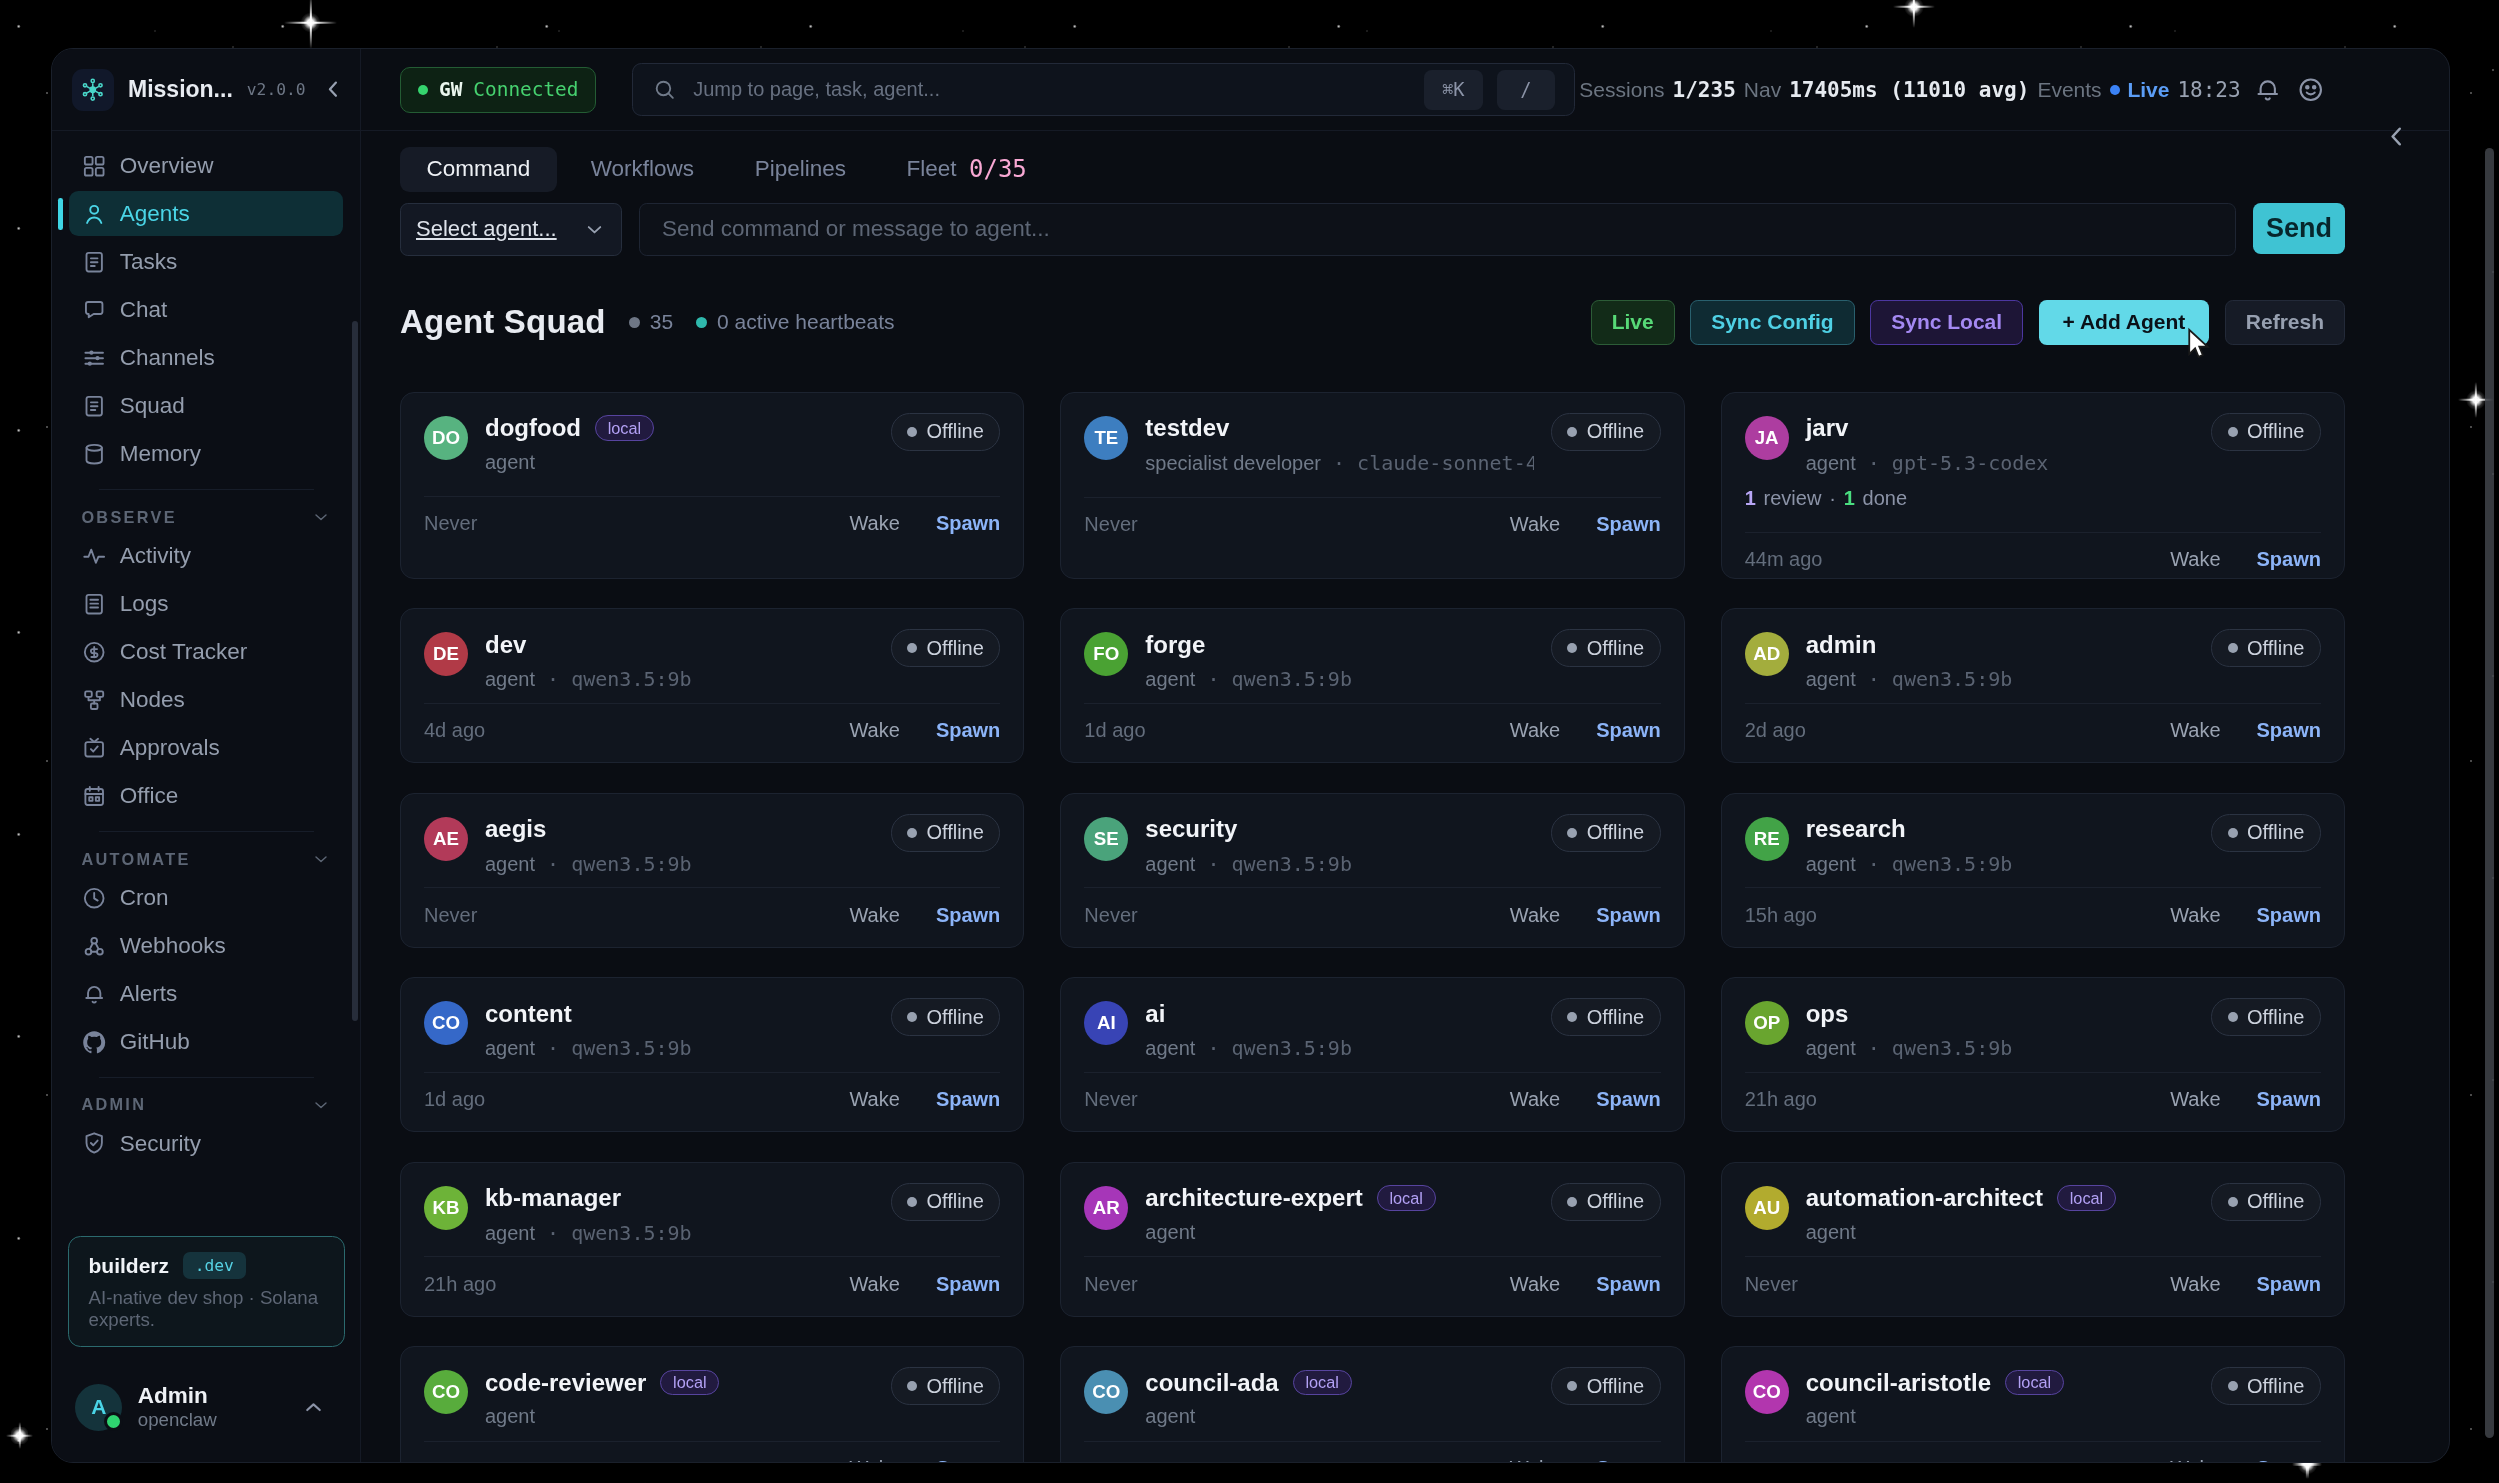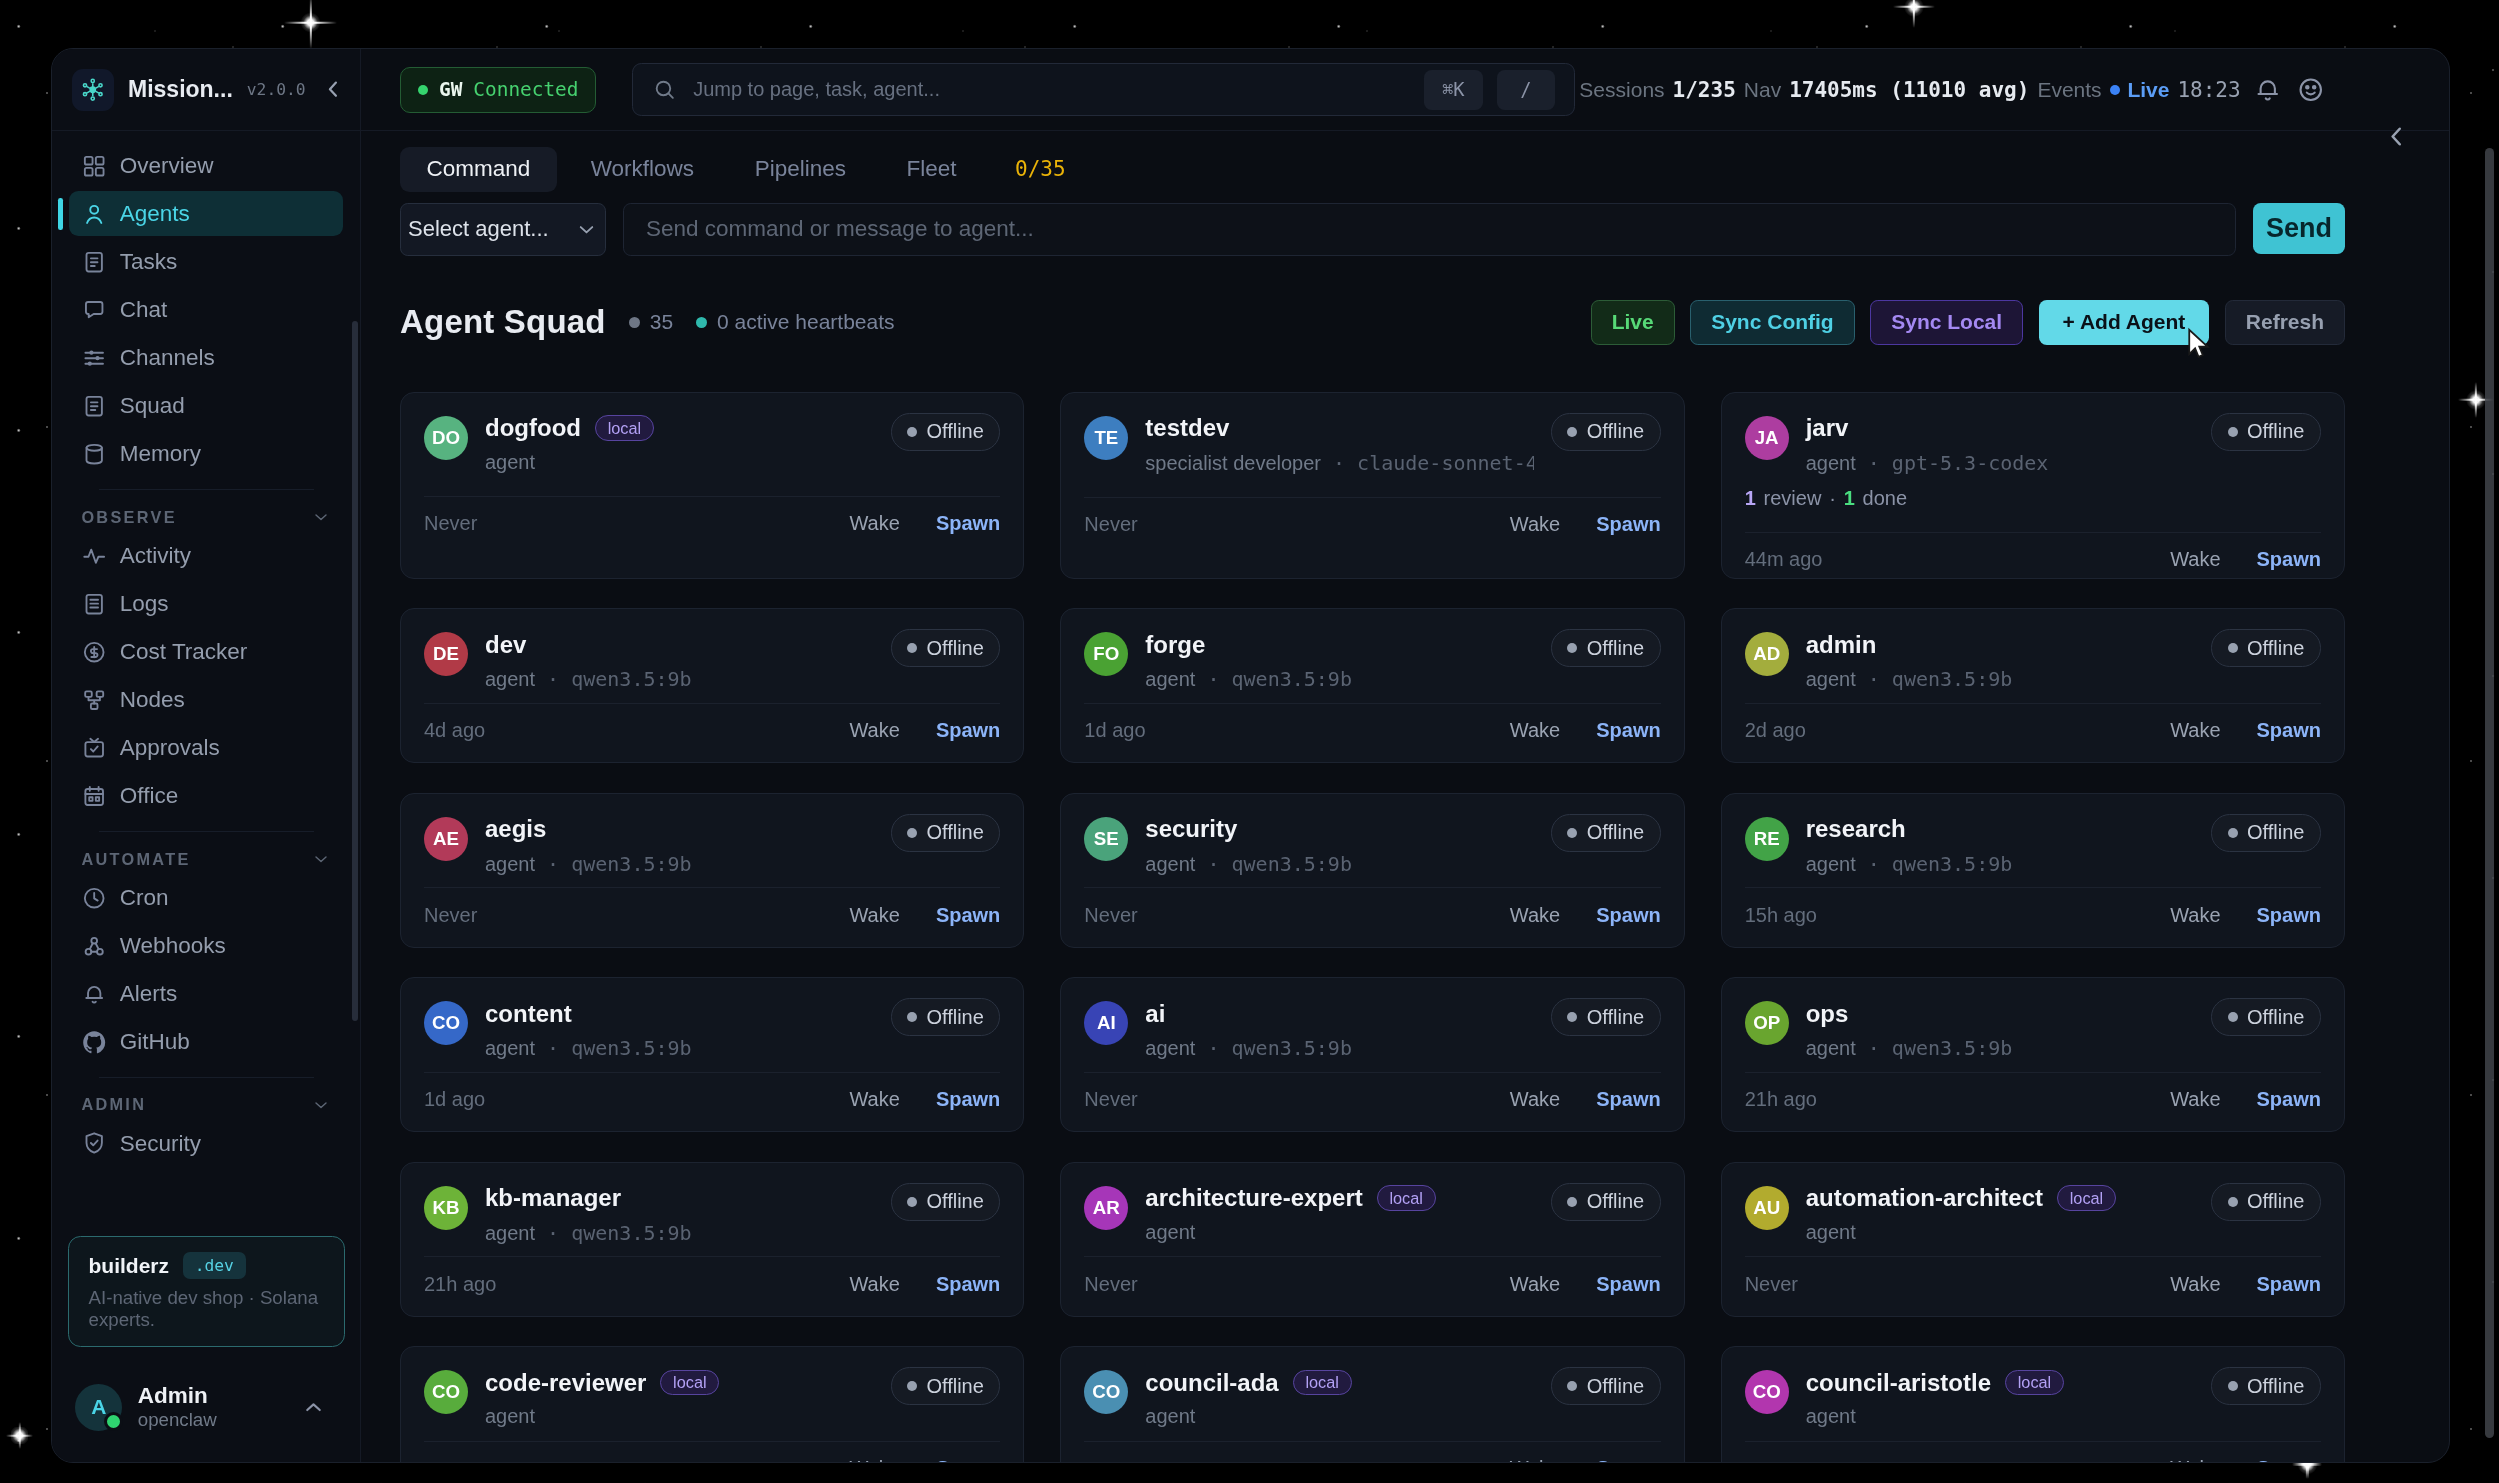--- a/index.html
+++ b/index.html
@@ -85,25 +85,25 @@
   .ev-dot{width:10px;height:10px;border-radius:50%;background:#3b82f6;display:inline-block;}
   .ev-live{color:#5b9df6;font-weight:700;}
   .clock{font-family:"DejaVu Sans Mono",monospace;color:#99a2b2;}
   .top-icon{color:#8b93a7;display:flex;margin-left:4.7px;cursor:pointer;}
   .rail-chevron{position:absolute;right:37px;top:72px;color:#99a2b2;cursor:pointer;}
 
   .content{padding:15.5px 104px 0 39px;flex:1;display:flex;flex-direction:column;min-height:0;}
   .tabs{display:flex;align-items:center;gap:7.8px;}
   .tab{height:45px;padding:0 26.4px;display:flex;align-items:center;gap:12.4px;border-radius:9.3px;color:#79839a;font-size:22.5px;cursor:pointer;}
   .tab.active{background:#161b26;color:#eef1f5;}
-  .tab-badge{color:#eab308;font-family:"DejaVu Sans Mono",monospace;font-size:21px;margin-left:46px;}
+  .tab-badge{color:#f9a8d4;font-family:"DejaVu Sans Mono",monospace;font-size:24px;}
 
   .cmdrow{margin-top:11px;display:flex;gap:17px;}
   .select{width:190px;height:51px;background:#131823;border:0.8px solid #262e3d;border-radius:7.8px;display:flex;
-    align-items:center;padding:0 7px;font-size:22px;color:#dde2ea;cursor:pointer;flex:none;}
+    align-items:center;padding:0 15px;font-size:22px;color:#dde2ea;cursor:pointer;flex:none;text-decoration:underline;}
   .select .icn{margin-left:auto;color:#97a0b0;display:flex;}
   .cmd-input{flex:1;height:51px;background:#0d1118;border:0.8px solid #1e2533;border-radius:7.8px;display:flex;align-items:center;padding:0 20px;}
   .cmd-input input{flex:1;background:transparent;border:none;outline:none;color:#e8ebf1;font-size:22.5px;font-family:"Liberation Sans",sans-serif;}
   .cmd-input input::placeholder{color:#5d6675;}
   .send-btn{width:92px;height:51px;border-radius:7.8px;background:#3fc3d3;color:#07262c;font-size:27px;font-weight:700;
     border:none;cursor:pointer;flex:none;font-family:"Liberation Sans",sans-serif;}
 
   .titlerow{margin-top:44px;display:flex;align-items:center;gap:23px;}
   .page-title{font-size:33px;font-weight:800;letter-spacing:0.2px;}
   .meta{display:flex;align-items:center;gap:10px;color:#79839a;font-size:21px;}

